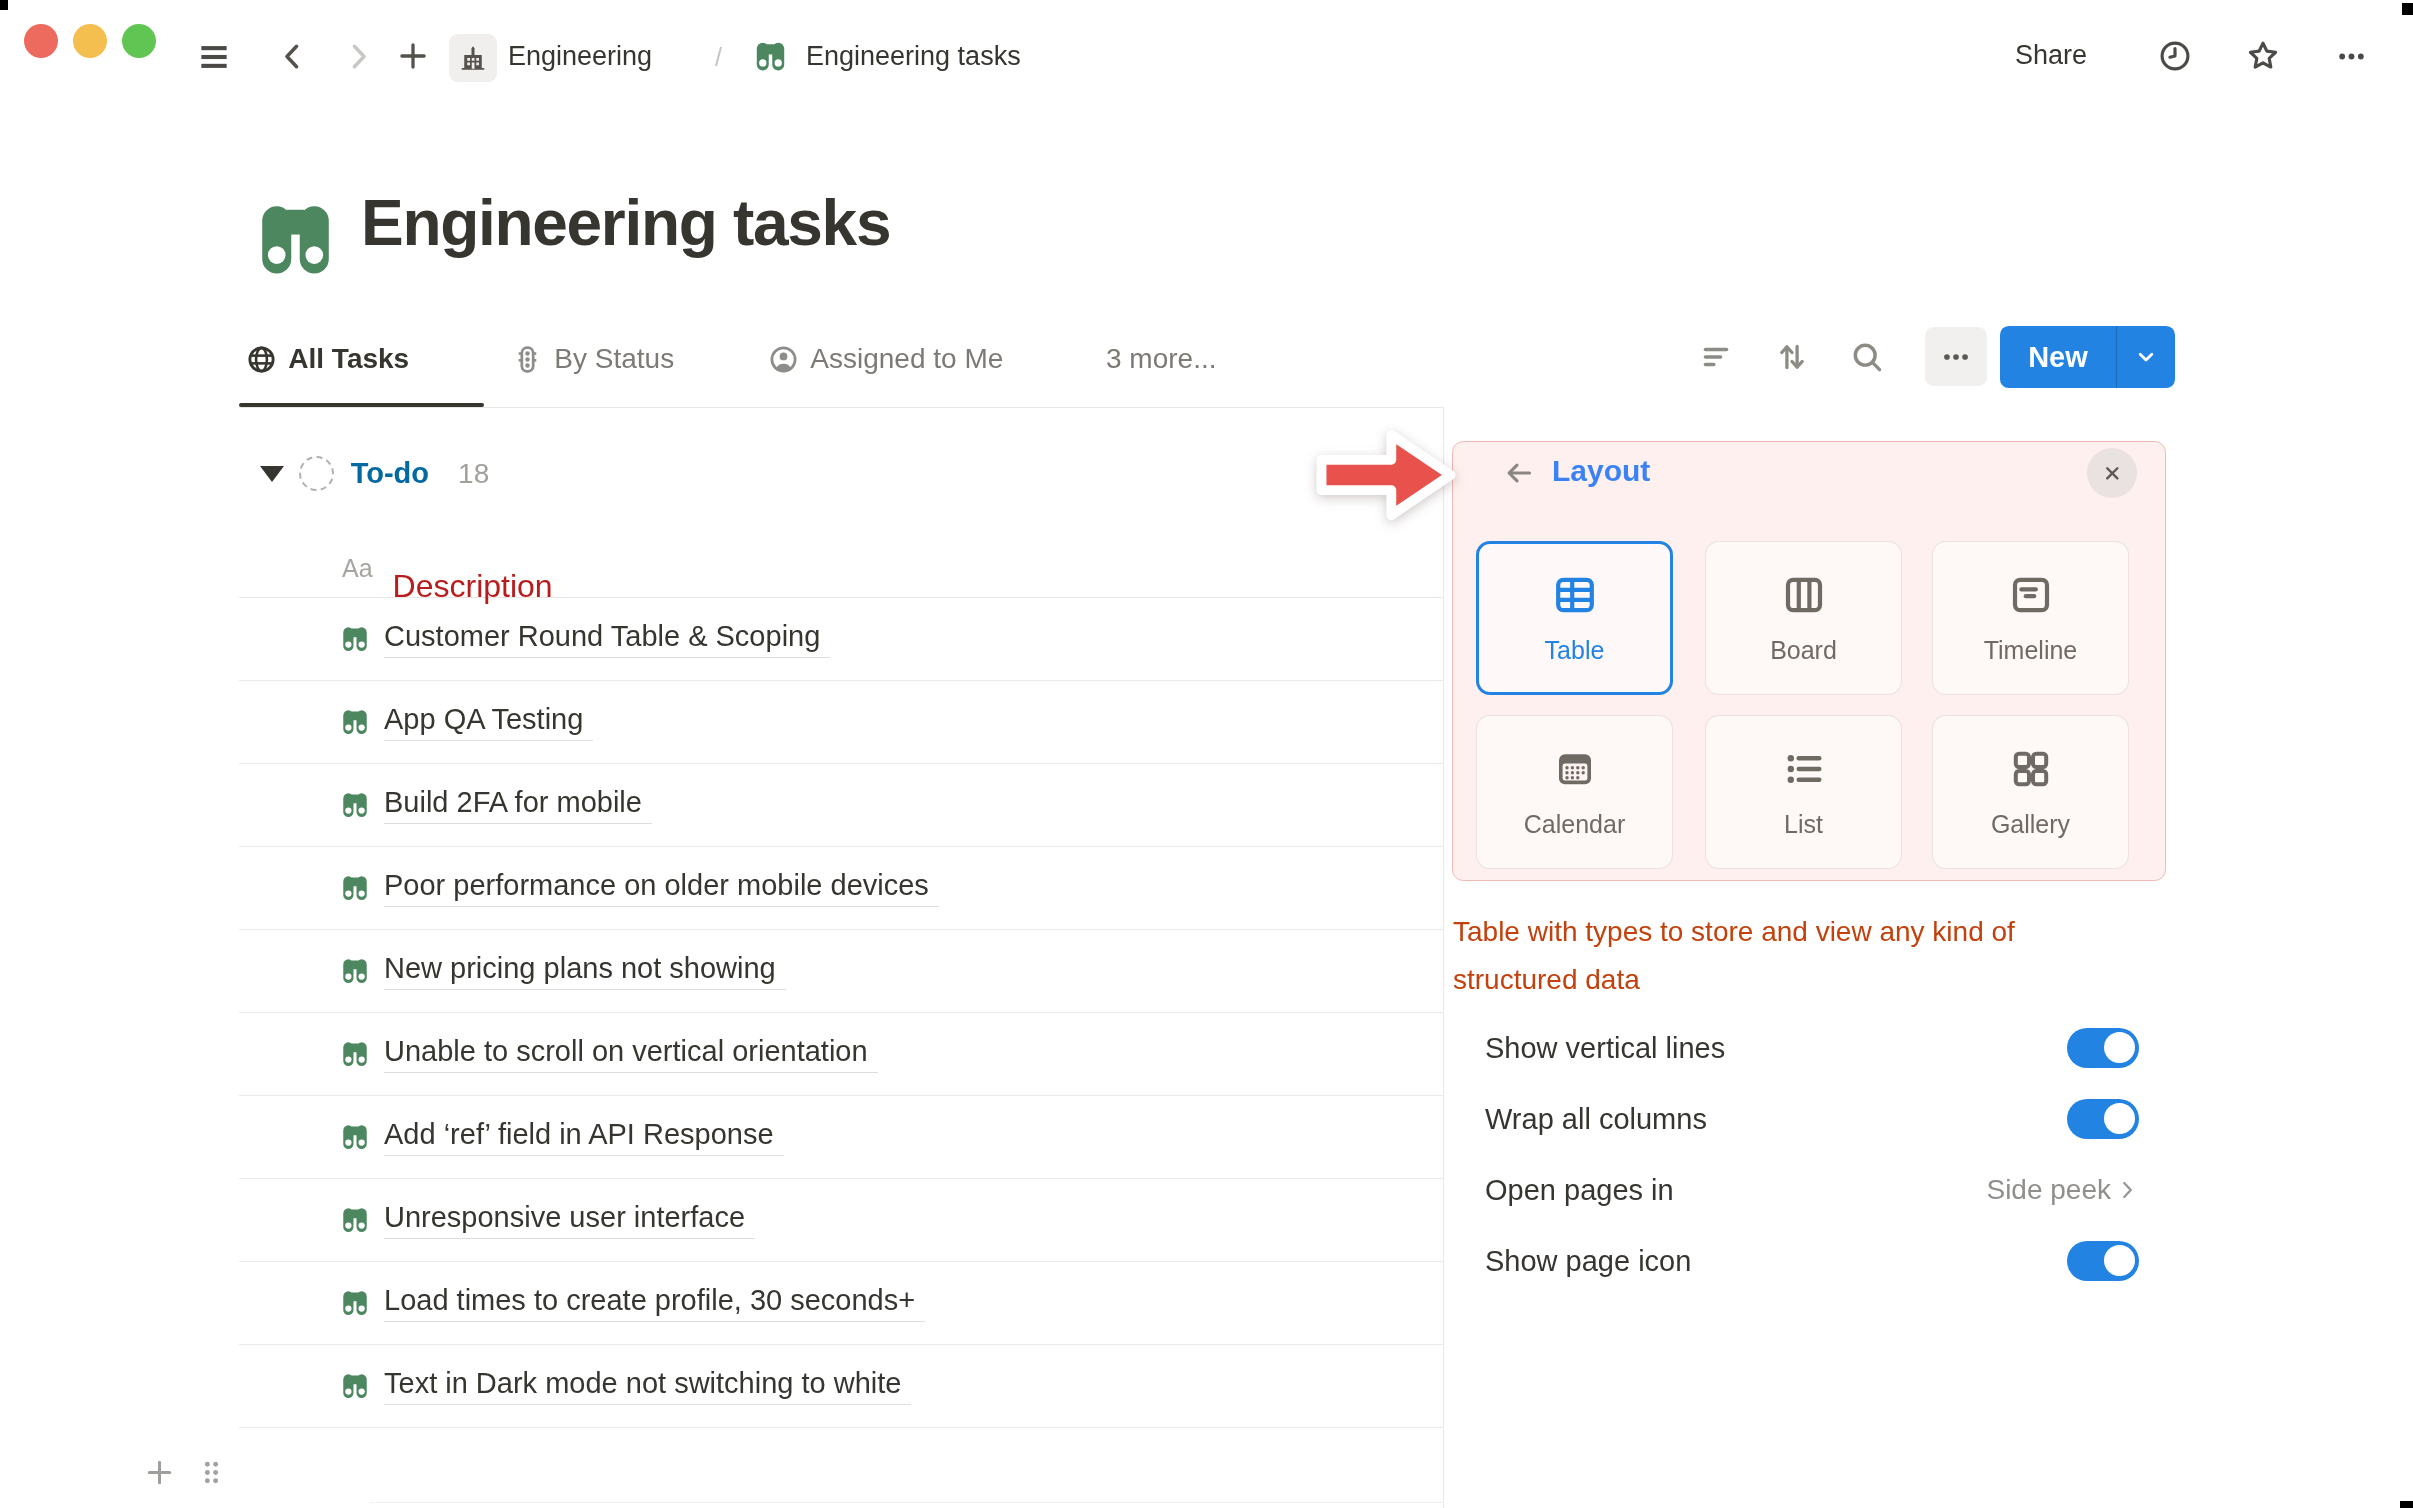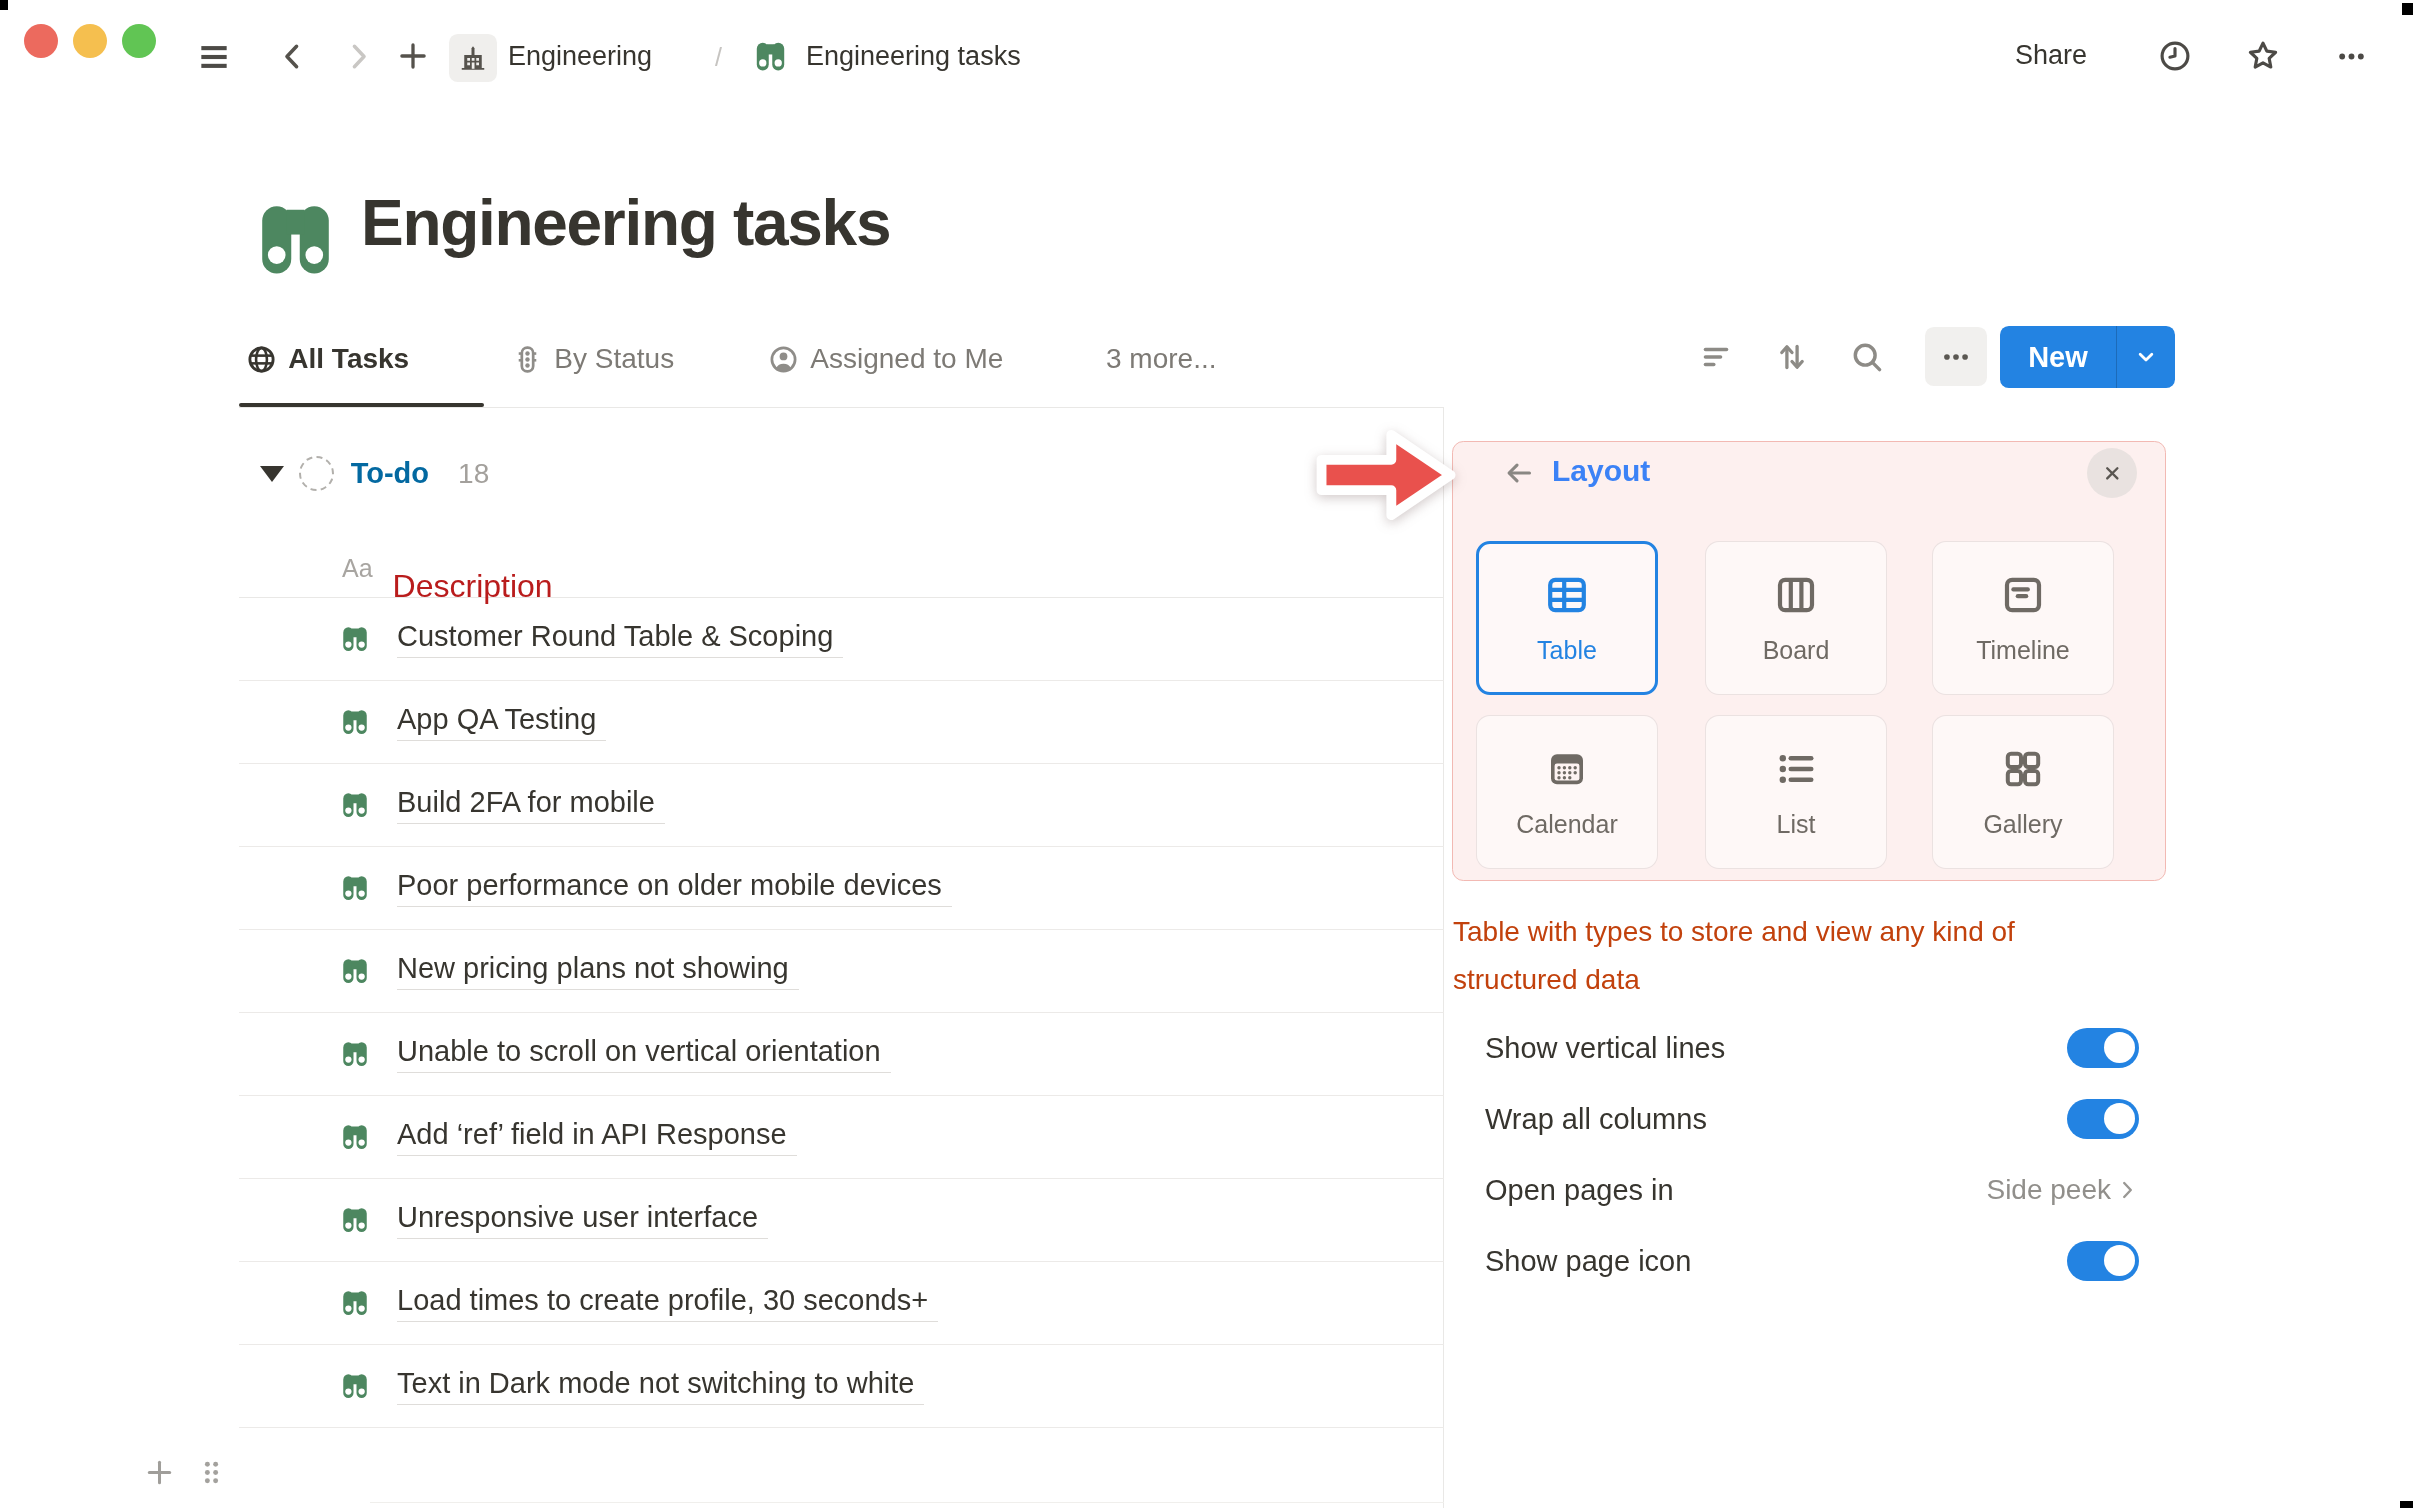--- a/index.html
+++ b/index.html
@@ -22,35 +22,35 @@
   .tab.active .ic{color:#37352f;}
   
   .grouprow{position:absolute;display:flex;align-items:center;}
   .group-name{font-size:29px;font-weight:700;color:#0369a1;}
   .group-count{font-size:28px;color:#a3a09c;}
   .colhead{position:absolute;left:239px;top:539px;width:1205px;height:59px;box-sizing:border-box;
            display:flex;align-items:center;padding-left:103px;gap:20px;border-bottom:1.3px solid #e9e8e6;}
   .coltype{font-size:25px;color:#a8a5a1;}
   .collabel{font-size:32px;color:#b91c1c;margin-top:36px;}
   .trow{position:absolute;left:239px;width:1205px;height:83px;box-sizing:border-box;
-        display:flex;align-items:center;gap:27px;padding-left:101px;border-bottom:1.3px solid #eceae8;}
+        display:flex;align-items:center;gap:14px;padding-left:101px;border-bottom:1.3px solid #eceae8;}
   .trow .title{font-size:29px;color:#37352f;border-bottom:1.9px solid #dfddda;padding:0 10px 4.4px 0;}
   
   .newbtn{position:absolute;left:2000px;top:326px;width:175px;height:62px;border-radius:8.8px;
           background:#2383e2;display:flex;align-items:center;color:#fff;}
   .newlabel{width:116px;text-align:center;font-size:29px;font-weight:700;}
   .newdiv{width:1.3px;align-self:stretch;background:rgba(0,0,0,0.18);}
   .newchev{width:57px;display:flex;align-items:center;justify-content:center;}
   
   .pink{position:absolute;left:1452px;top:441px;width:714px;height:440px;border-radius:11.3px;
         background:#fdf0ef;border:1.9px solid #f2b9b3;box-sizing:border-box;}
   .panel-title{position:absolute;left:1552px;top:454px;font-size:30px;font-weight:700;color:#3b82f6;}
   .closebtn{position:absolute;left:2087px;top:448px;width:50px;height:50px;border-radius:50%;
             background:#e9e2e0;display:flex;align-items:center;justify-content:center;}
-  .card{position:absolute;width:182px;height:154px;border-radius:14px;box-sizing:border-box;
+  .card{position:absolute;width:197px;height:154px;border-radius:14px;box-sizing:border-box;
         background:rgba(255,255,255,0.5);border:1.9px solid rgba(110,80,75,0.13);
         display:flex;flex-direction:column;align-items:center;justify-content:center;gap:17.6px;}
   .card .ic{color:#6f6a64;}
   .clabel{font-size:25px;color:#6f6a64;}
   .card.selected{border:3.1px solid #2383e2;background:rgba(255,255,255,0.55);}
   .card.selected .ic{color:#2383e2;}
   .card.selected .clabel{color:#2383e2;font-weight:400;}
   .desc{position:absolute;left:1453px;top:908px;width:669px;font-size:28px;line-height:48px;color:#c2410c;}
   .setrow{position:absolute;left:1485px;width:654px;height:70px;display:flex;align-items:center;justify-content:space-between;}
   .setlabel{font-size:29px;color:#37352f;}

